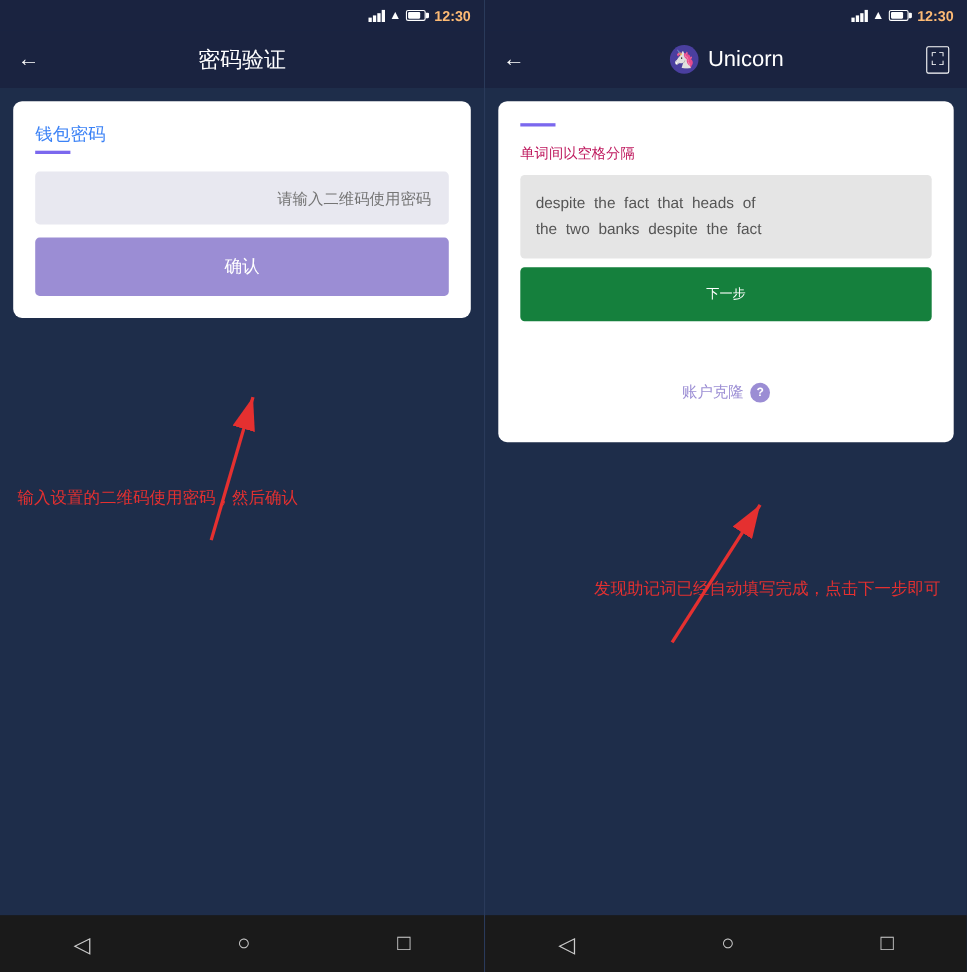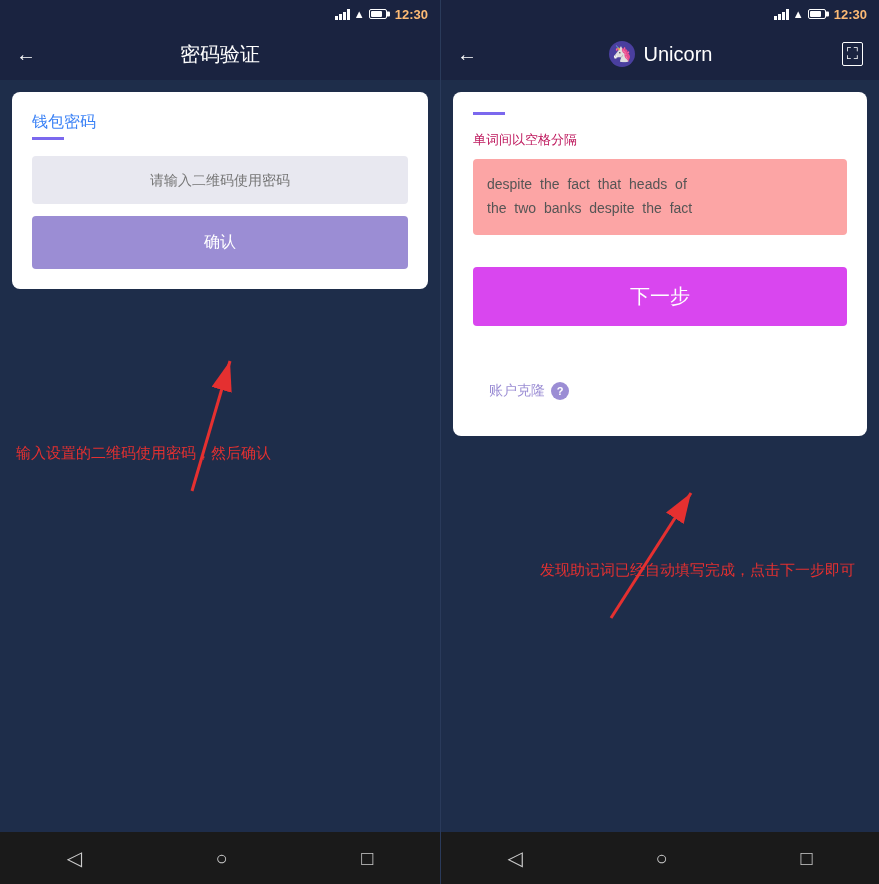--- a/index.html
+++ b/index.html
@@ -126,21 +126,21 @@
     }
 
     .input-field {
       background: #e8e8f0;
       border: none;
       border-radius: 4px;
       width: 100%;
       padding: 16px;
       font-size: 14px;
       color: #999;
-      text-align: center;
+      text-align: right;
       outline: none;
       margin-bottom: 12px;
     }
 
     .confirm-btn {
       width: 100%;
       padding: 16px;
       background: #9b8dd4;
       color: white;
       border: none;
@@ -164,50 +164,50 @@
     }
 
     
     .subtitle-text {
       font-size: 13px;
       color: #be185d;
       margin-bottom: 10px;
     }
 
     .mnemonic-box {
-      background: #fca5a5;
+      background: #e5e5e5;
       border-radius: 4px;
       padding: 14px;
       font-size: 14px;
       color: #555;
       line-height: 1.7;
-      margin-bottom: 32px;
+      margin-bottom: 8px;
       word-spacing: 4px;
     }
 
     .next-btn {
       width: 100%;
       padding: 16px;
-      background: #d946ef;
+      background: #15803d;
       color: white;
       border: none;
       border-radius: 4px;
-      font-size: 20px;
+      font-size: 12px;
       cursor: pointer;
       text-align: center;
     }
 
     .account-clone {
       text-align: center;
       padding: 16px;
       color: #9b8dd4;
       font-size: 14px;
       display: flex;
       align-items: center;
-      justify-content: flex-start;
+      justify-content: center;
       gap: 6px;
     }
 
     .account-clone-icon {
       width: 18px;
       height: 18px;
       background: #9b8dd4;
       border-radius: 50%;
       display: inline-flex;
       align-items: center;

